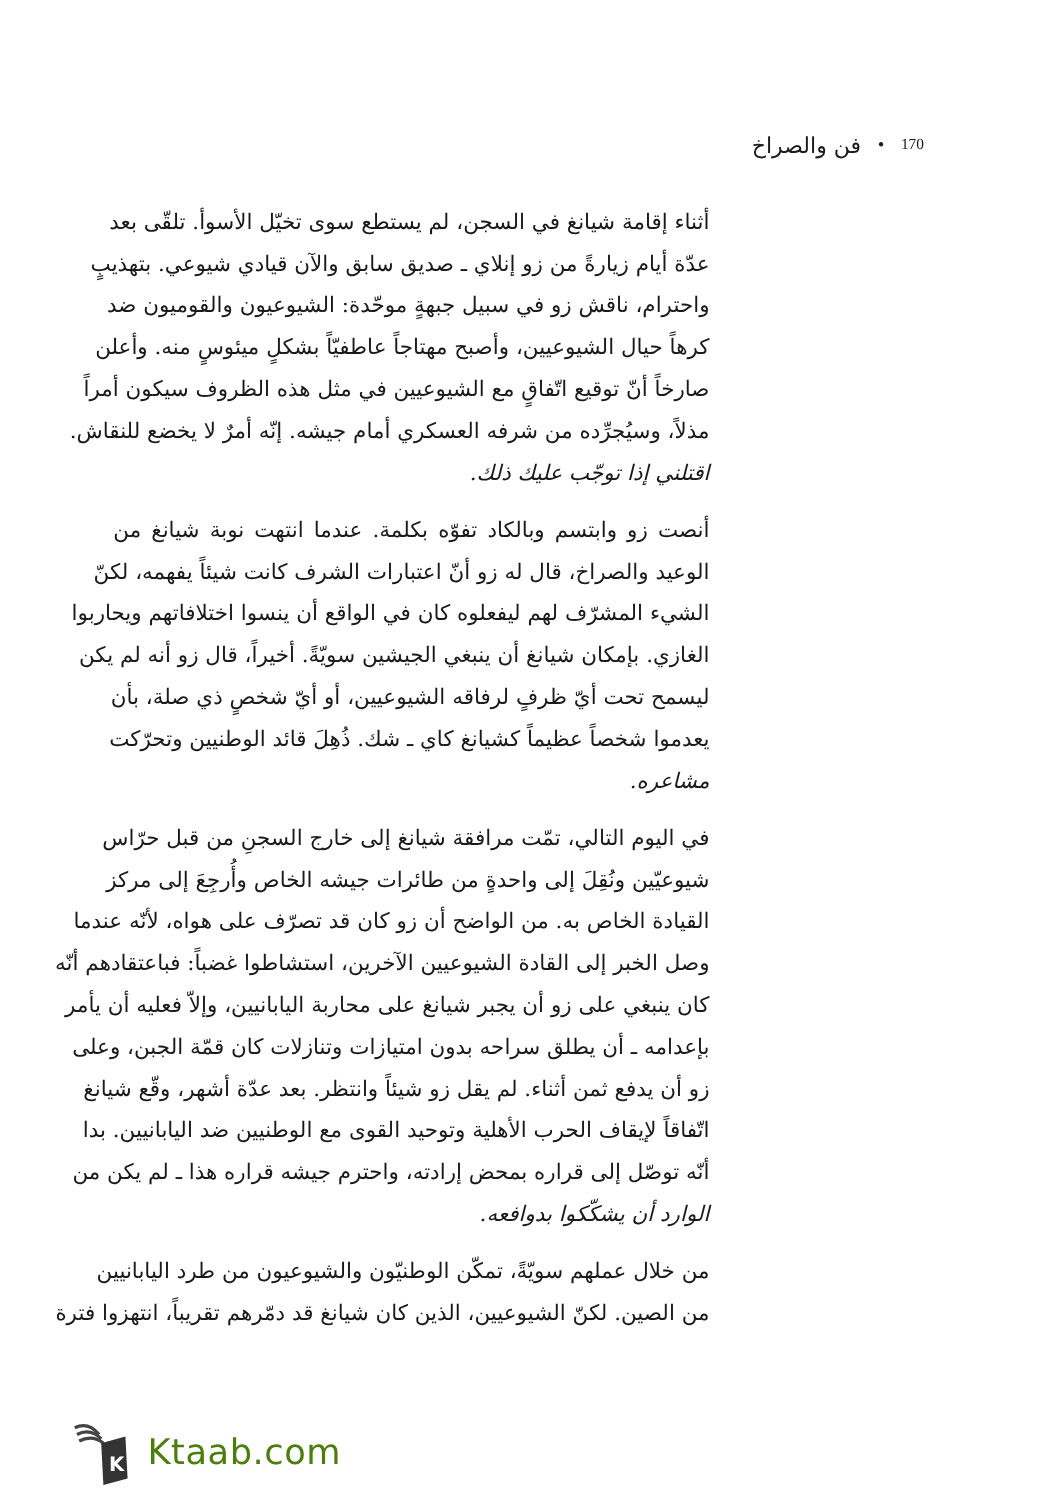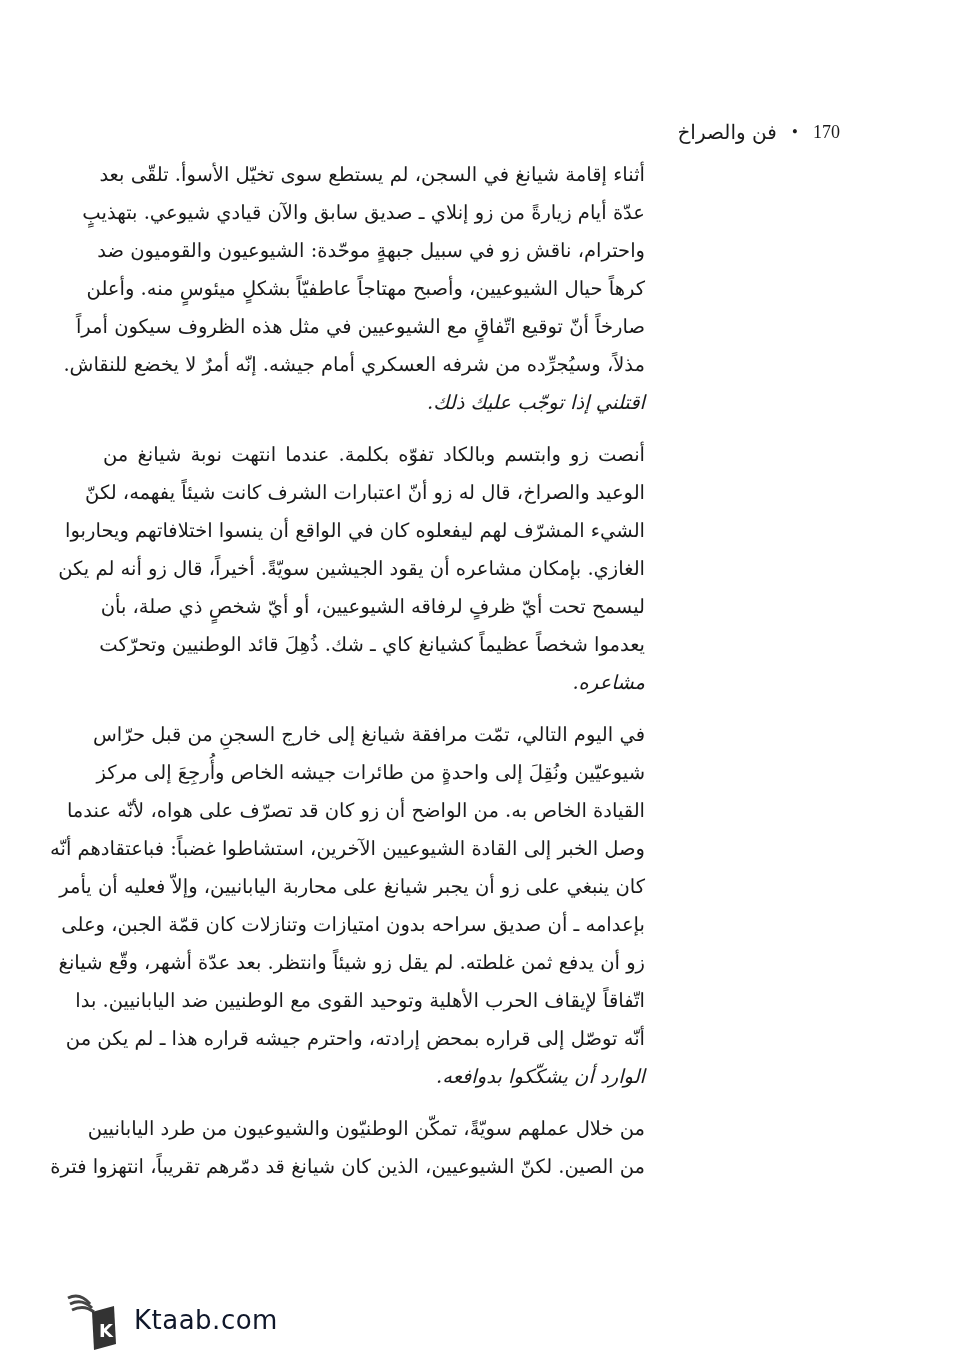--- a/index.html
+++ b/index.html
@@ -1,30 +1,30 @@
 <!DOCTYPE html>
 <html><head>
 <meta charset="utf-8">
 <style>
   html, body { margin:0; padding:0; background:#ffffff; }
   body { width:955px; height:1370px; position:relative; overflow:hidden;
          font-family:"DejaVu Serif", "Liberation Serif", serif; color:#1a1a1a; }
   .header { position:absolute; top:120px; right:115px; direction:rtl;
             font-size:20px; display:flex; align-items:center; gap:14px; }
   .header .bullet { font-size:14px; }
-  .header .pnum { font-family:"Liberation Serif", serif; font-size:18px; }
-  .body-text { position:absolute; top:156px; left:103px; width:570px; direction:rtl;
+  .header .pnum { font-family:"Liberation Serif", serif; font-size:14px; }
+  .body-text { position:absolute; top:183px; left:103px; width:570px; direction:rtl;
                text-align:justify; font-family:"DejaVu Serif", serif; font-size:19.5px;
                line-height:38px; }
   .para { margin:0 0 14px 0; text-indent:28px; }
   .line { display:block; text-align:justify; text-align-last:justify; white-space:nowrap; }
   .line.last { text-align-last:right;font-style:italic; }
   .logo { position:absolute; left:62px; top:1290px; display:flex; align-items:center; gap:12px; }
   .logo-icon { width:60px; height:60px; position:relative; }
-  .logo-text { font-family:"DejaVu Sans", sans-serif; font-size:26px; color:#0f172a; letter-spacing:0.5px; }
+  .logo-text { font-family:"DejaVu Sans", sans-serif; font-size:32px; color:#4d7c0f; letter-spacing:0.5px; }
 </style>
 </head>
 <body>
 
 <div class="header">
   <span class="pnum">170</span>
   <span class="bullet">•</span>
   <span>فن والصراخ</span>
 </div>
 
@@ -35,33 +35,33 @@
     <span class="line">واحترام، ناقش زو في سبيل جبهةٍ موحّدة: الشيوعيون والقوميون ضد</span>
     <span class="line">كرهاً حيال الشيوعيين، وأصبح مهتاجاً عاطفيّاً بشكلٍ ميئوسٍ منه. وأعلن</span>
     <span class="line">صارخاً أنّ توقيع اتّفاقٍ مع الشيوعيين في مثل هذه الظروف سيكون أمراً</span>
     <span class="line">مذلاً، وسيُجرِّده من شرفه العسكري أمام جيشه. إنّه أمرٌ لا يخضع للنقاش.</span>
     <span class="line last">اقتلني إذا توجّب عليك ذلك.</span>
   </p>
   <p class="para">
     <span class="line">أنصت زو وابتسم وبالكاد تفوّه بكلمة. عندما انتهت نوبة شيانغ من</span>
     <span class="line">الوعيد والصراخ، قال له زو أنّ اعتبارات الشرف كانت شيئاً يفهمه، لكنّ</span>
     <span class="line">الشيء المشرّف لهم ليفعلوه كان في الواقع أن ينسوا اختلافاتهم ويحاربوا</span>
-    <span class="line">الغازي. بإمكان مشاعره أن يقود الجيشين سويّةً. أخيراً، قال زو أنه لم يكن</span>
+    <span class="line">الغازي. بإمكان شيانغ أن ينبغي الجيشين سويّةً. أخيراً، قال زو أنه لم يكن</span>
     <span class="line">ليسمح تحت أيّ ظرفٍ لرفاقه الشيوعيين، أو أيّ شخصٍ ذي صلة، بأن</span>
     <span class="line">يعدموا شخصاً عظيماً كشيانغ كاي ـ شك. ذُهِلَ قائد الوطنيين وتحرّكت</span>
     <span class="line last">مشاعره.</span>
   </p>
   <p class="para">
     <span class="line">في اليوم التالي، تمّت مرافقة شيانغ إلى خارج السجنِ من قبل حرّاس</span>
     <span class="line">شيوعيّين ونُقِلَ إلى واحدةٍ من طائرات جيشه الخاص وأُرجِعَ إلى مركز</span>
     <span class="line">القيادة الخاص به. من الواضح أن زو كان قد تصرّف على هواه، لأنّه عندما</span>
     <span class="line">وصل الخبر إلى القادة الشيوعيين الآخرين، استشاطوا غضباً: فباعتقادهم أنّه</span>
     <span class="line">كان ينبغي على زو أن يجبر شيانغ على محاربة اليابانيين، وإلاّ فعليه أن يأمر</span>
-    <span class="line">بإعدامه ـ أن صديق سراحه بدون امتيازات وتنازلات كان قمّة الجبن، وعلى</span>
-    <span class="line">زو أن يدفع ثمن غلطته. لم يقل زو شيئاً وانتظر. بعد عدّة أشهر، وقّع شيانغ</span>
+    <span class="line">بإعدامه ـ أن يطلق سراحه بدون امتيازات وتنازلات كان قمّة الجبن، وعلى</span>
+    <span class="line">زو أن يدفع ثمن أثناء. لم يقل زو شيئاً وانتظر. بعد عدّة أشهر، وقّع شيانغ</span>
     <span class="line">اتّفاقاً لإيقاف الحرب الأهلية وتوحيد القوى مع الوطنيين ضد اليابانيين. بدا</span>
     <span class="line">أنّه توصّل إلى قراره بمحض إرادته، واحترم جيشه قراره هذا ـ لم يكن من</span>
     <span class="line last">الوارد أن يشكّكوا بدوافعه.</span>
   </p>
   <p class="para">
     <span class="line">من خلال عملهم سويّةً، تمكّن الوطنيّون والشيوعيون من طرد اليابانيين</span>
     <span class="line">من الصين. لكنّ الشيوعيين، الذين كان شيانغ قد دمّرهم تقريباً، انتهزوا فترة</span>
   </p>
 </div>
 

